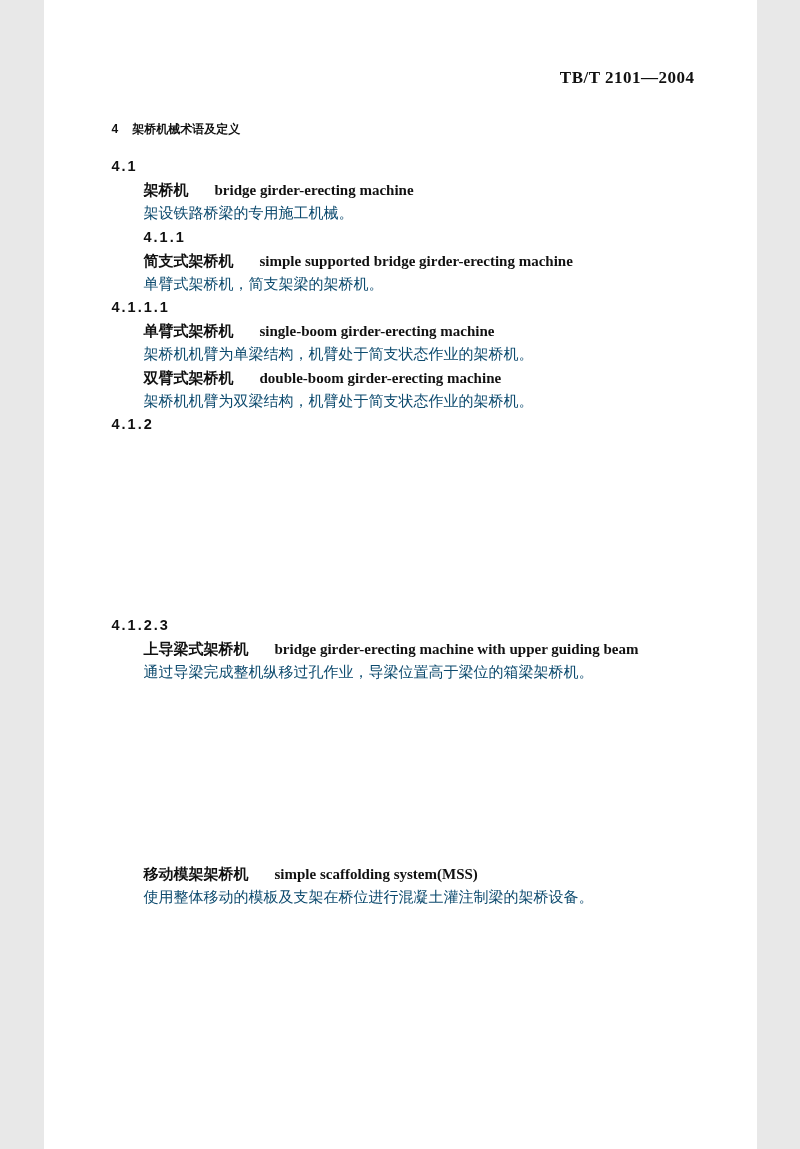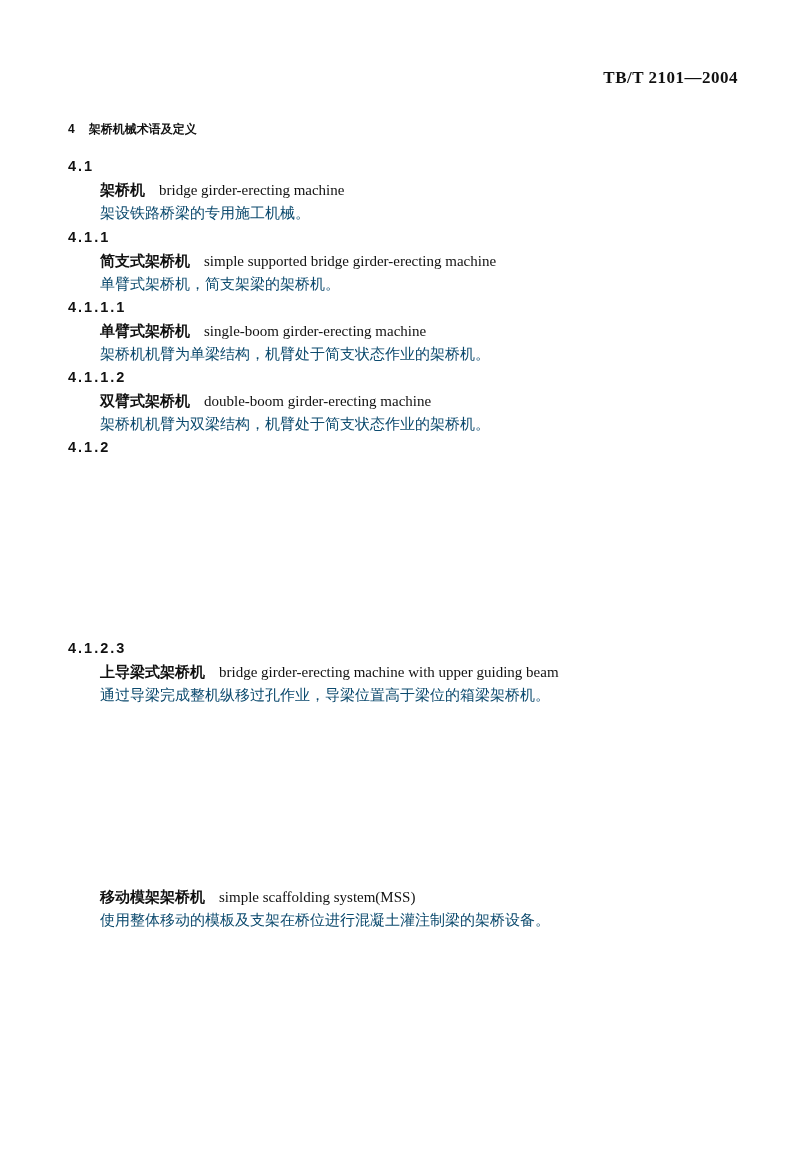--- a/index.html
+++ b/index.html
@@ -1,19 +1,19 @@
 <!DOCTYPE html>
 <html><head>
 <meta charset="utf-8">
 <style>
   * { margin: 0; padding: 0; box-sizing: border-box; }
   html, body { background: #e8e8e8; }
   .page {
     position: relative;
-    width: 800px;
+    width: 713px;
     height: 1149px;
     margin: 0 auto;
     background: #ffffff;
     color: #1b1b1b;
     font-family: "Liberation Serif", serif;
     overflow: hidden;
   }
   .std-header {
     position: absolute;
     top: 68px;
@@ -53,22 +53,22 @@
     font-size: 15px;
     white-space: nowrap;
   }
   .term-cn {
     font-family: "Liberation Sans", sans-serif;
     font-weight: bold;
     color: #111;
   }
   .term-en {
     font-family: "Liberation Serif", serif;
-    font-weight: normal;
-    margin-left: 14px;
+    font-weight: bold;
+    margin-left: 26px;
     color: #111;
   }
   .def-line {
     padding-left: 32px;
     line-height: 23px;
     font-size: 15px;
     font-family: Liberation Serif, serif;
     color: #0c4a6e;
   }
   .gap-large { height: 178px; }
@@ -85,33 +85,32 @@
     <div class="section-heading">
       <span class="sec-no">4</span><span>架桥机械术语及定义</span>
     </div>
 
     <div class="sec-num">4.1</div>
     <div class="term-line">
       <span class="term-cn">架桥机</span><span class="term-en">bridge girder-erecting machine</span>
     </div>
     <div class="def-line">架设铁路桥梁的专用施工机械。</div>
 
-    <div class="sec-num" style="margin-top:1px;">4.1.1</div>
+    <div class="sec-num" style="margin-top:1px;margin-left:32px;">4.1.1</div>
     <div class="term-line">
       <span class="term-cn">简支式架桥机</span><span class="term-en">simple supported bridge girder-erecting machine</span>
     </div>
     <div class="def-line">单臂式架桥机，简支架梁的架桥机。</div>
 
     <div class="sec-num">4.1.1.1</div>
     <div class="term-line">
       <span class="term-cn">单臂式架桥机</span><span class="term-en">single-boom girder-erecting machine</span>
     </div>
     <div class="def-line">架桥机机臂为单梁结构，机臂处于简支状态作业的架桥机。</div>
 
-    <div class="sec-num">4.1.1.2</div>
     <div class="term-line">
       <span class="term-cn">双臂式架桥机</span><span class="term-en">double-boom girder-erecting machine</span>
     </div>
     <div class="def-line">架桥机机臂为双梁结构，机臂处于简支状态作业的架桥机。</div>
 
     <div class="sec-num">4.1.2</div>
 
     <div class="gap-large"></div>
 
     <div class="sec-num">4.1.2.3</div>

